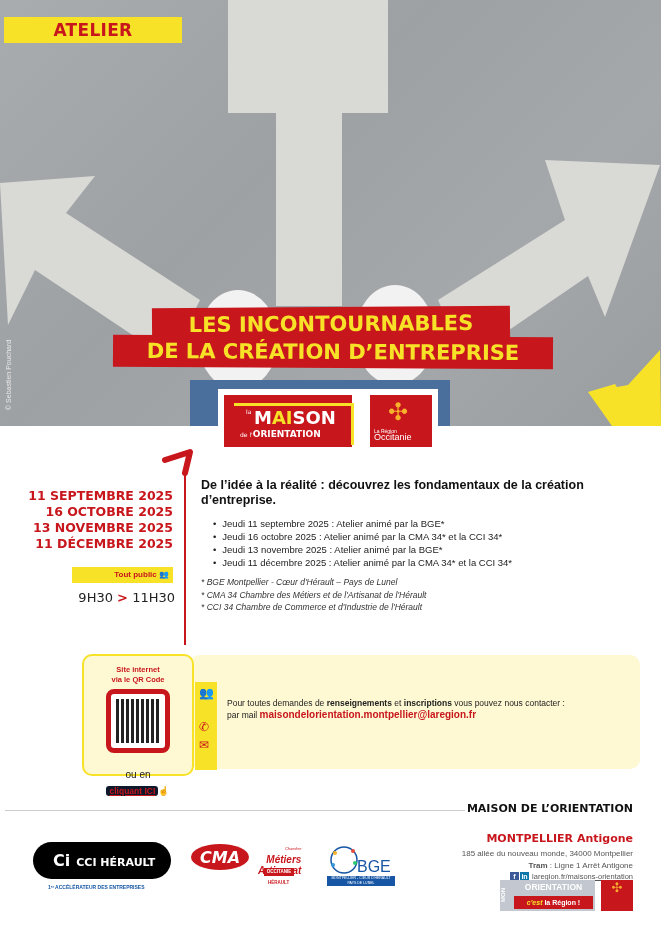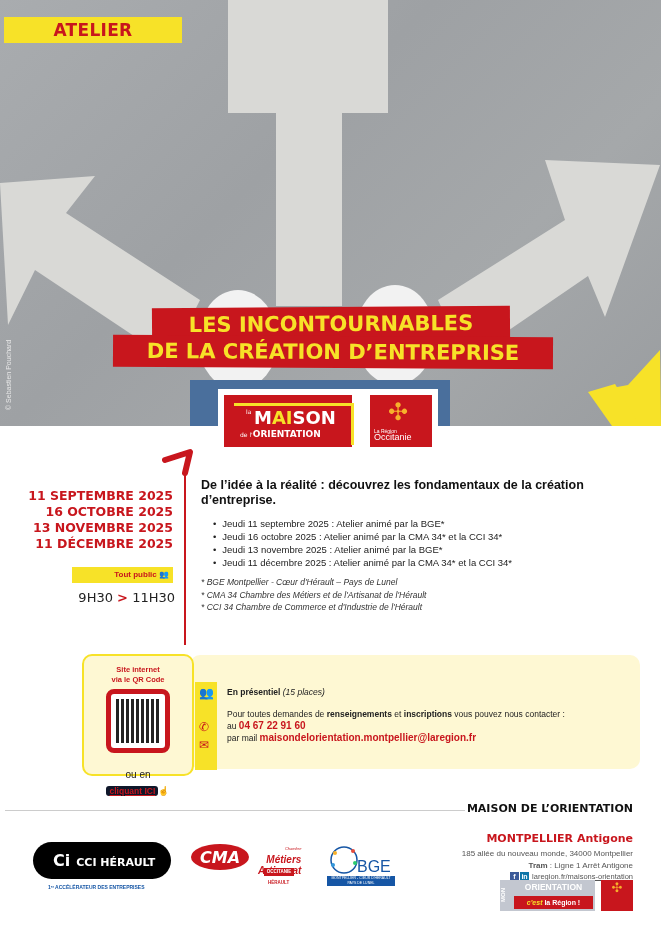--- a/index.html
+++ b/index.html
@@ -145,23 +145,21 @@
     </div>
   <div class="ouen">ou en</div>
   <span class="link">cliquant ICI</span><span style="font-size:9px;color:#c8161d">☝</span>
 </div>
 <div class="icon-strip">
   <span style="top:4px">👥</span>
   <span style="top:38px">✆</span>
   <span style="top:56px">✉</span>
 </div>
 <div class="contact-text">
-  <div><b>En présentiel</b> <i>(15 places)</i></div>
   <div style="margin-top:11px"><span>Pour toutes demandes de</span> <b>renseignements</b> <span>et</span> <b>inscriptions</b> <span>vous pouvez nous contacter :</span></div>
-  <div><span>au</span> <span class="red">04 67 22 91 60</span></div>
   <div><span>par mail</span> <span class="red">maisondelorientation.montpellier@laregion.fr</span></div>
 </div>
 
 <div class="sep-line"></div>
 <div class="mo">
   <div class="t1">MAISON DE L’ORIENTATION</div>
   <div class="t2">MONTPELLIER Antigone</div>
   <div class="addr">185 allée du nouveau monde, 34000 Montpellier</div>
   <div class="tram"><b>Tram</b><span> : Ligne 1 Arrêt Antigone</span></div>
   <div class="web"><span class="soc" style="background:#3b5998">f</span><span class="soc" style="background:#0e76a8">in</span> <span>laregion.fr/maisons-orientation</span></div>

